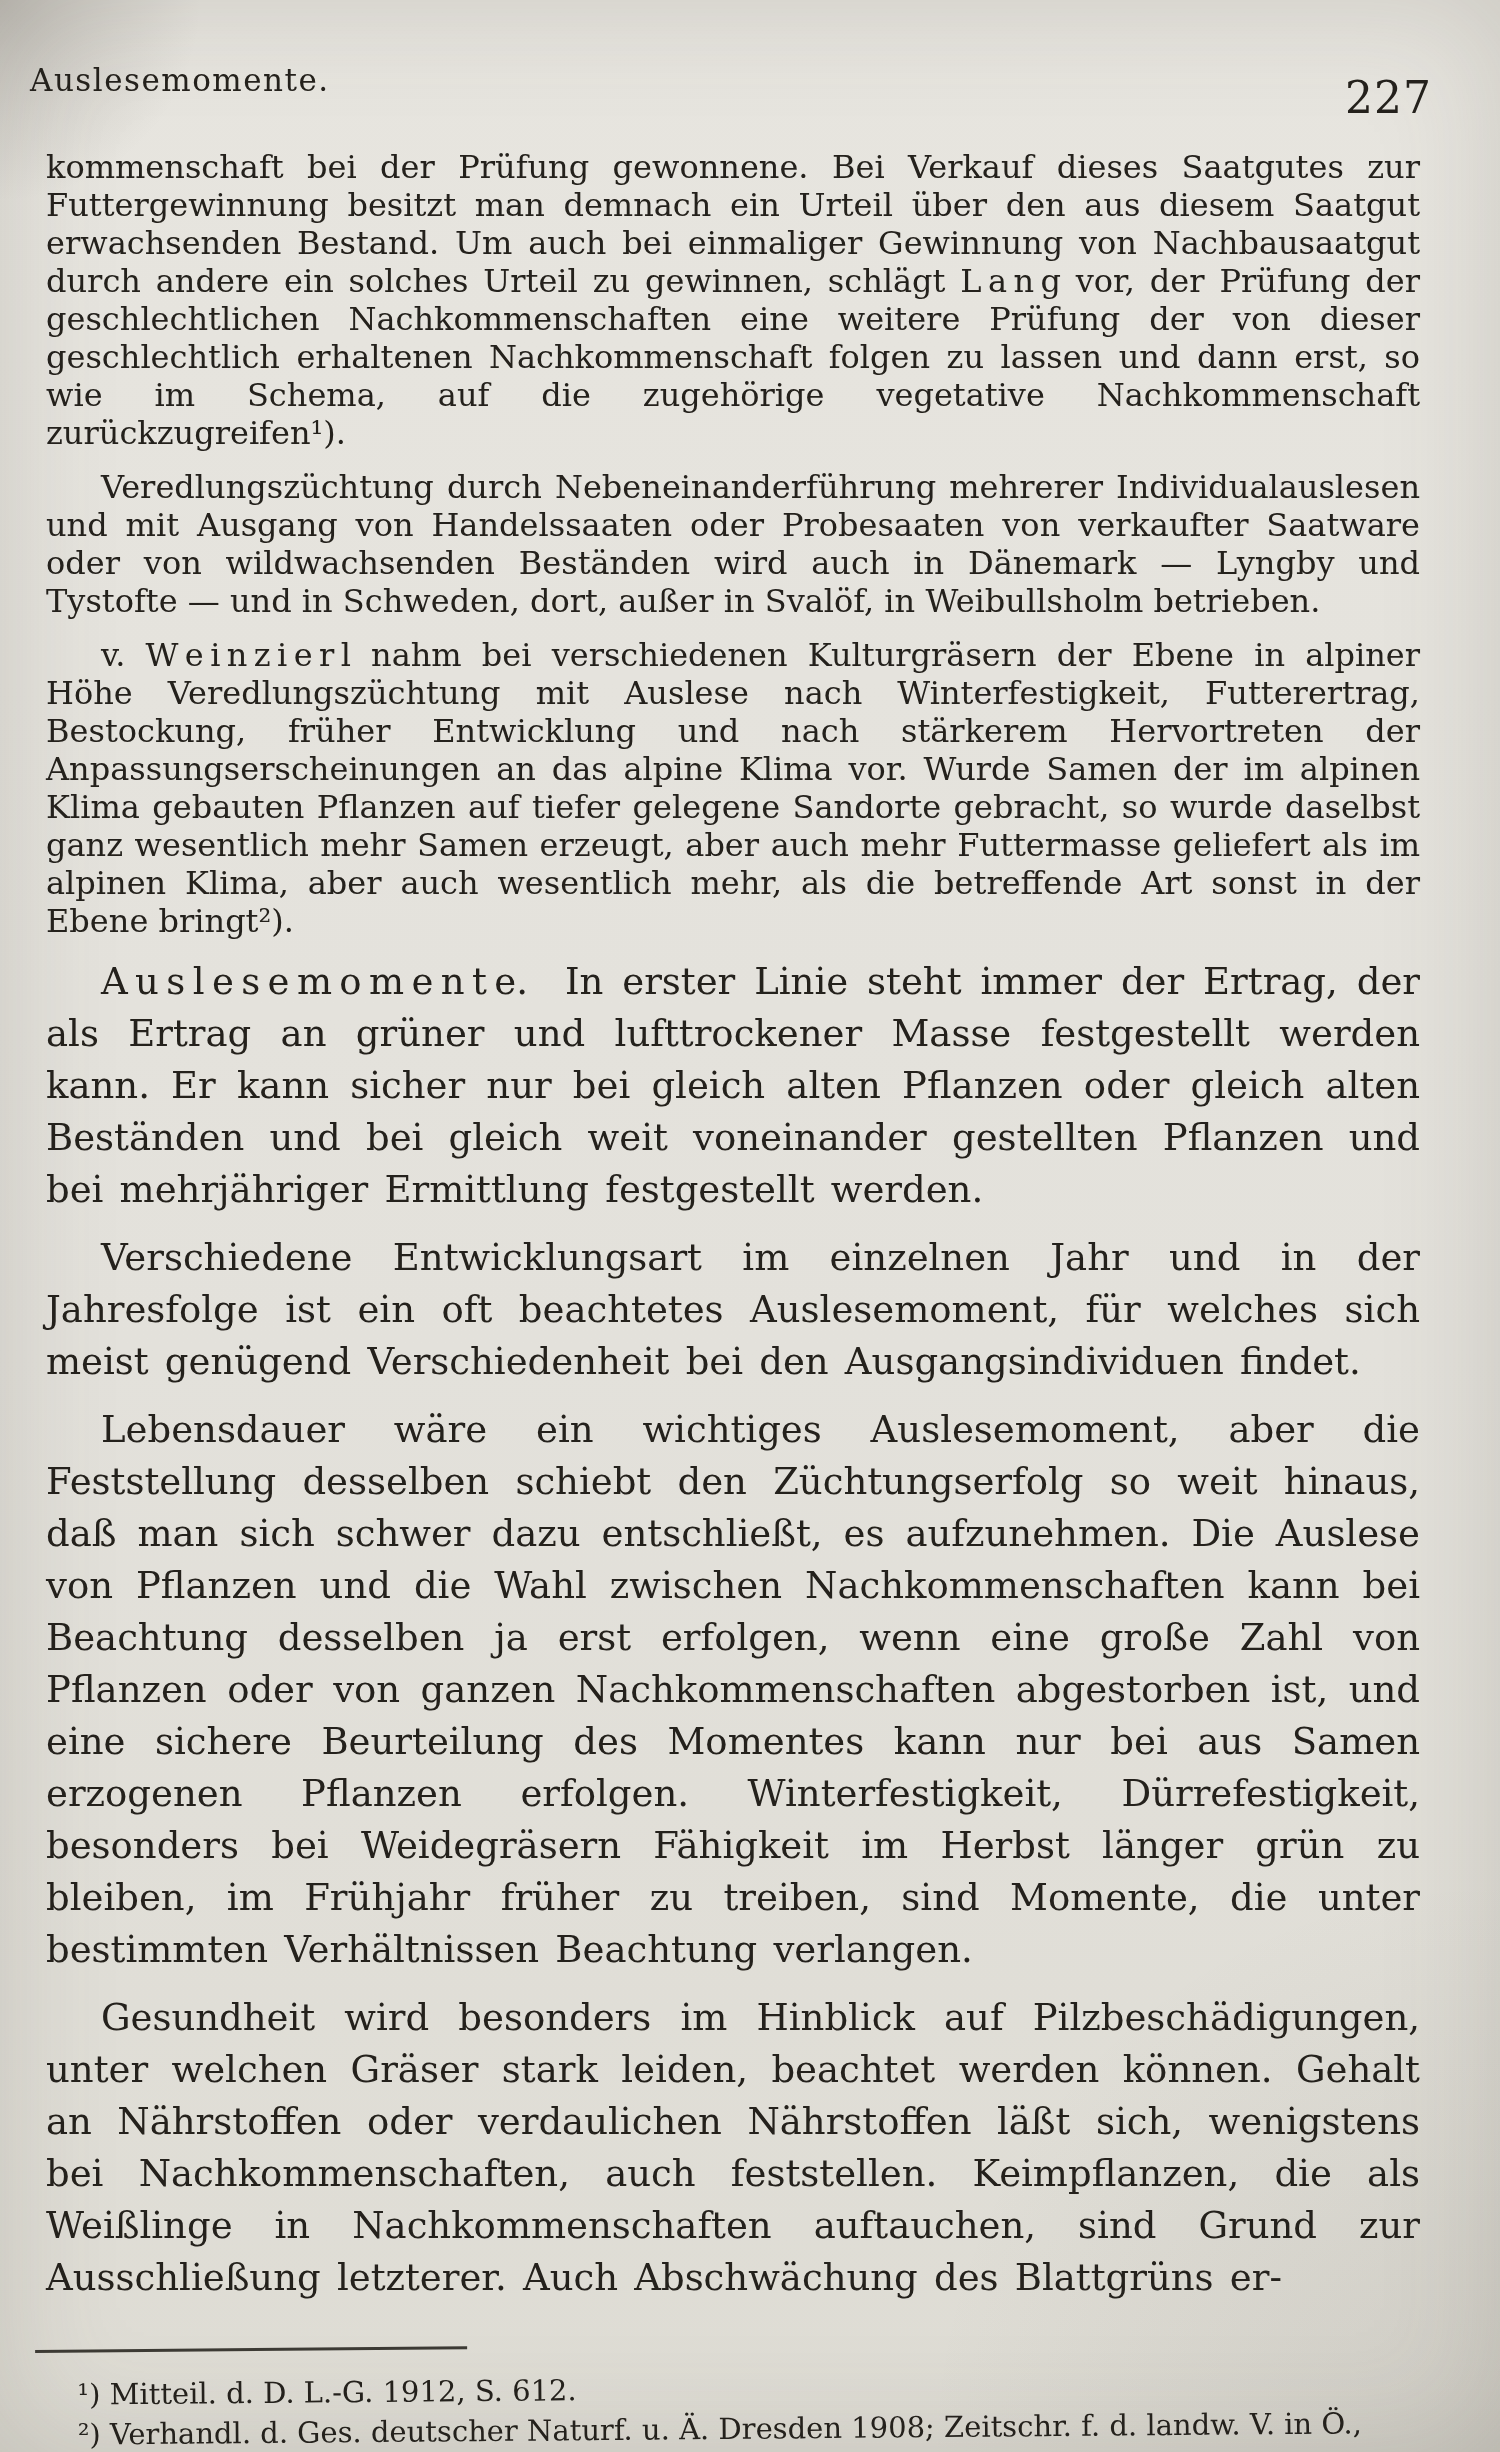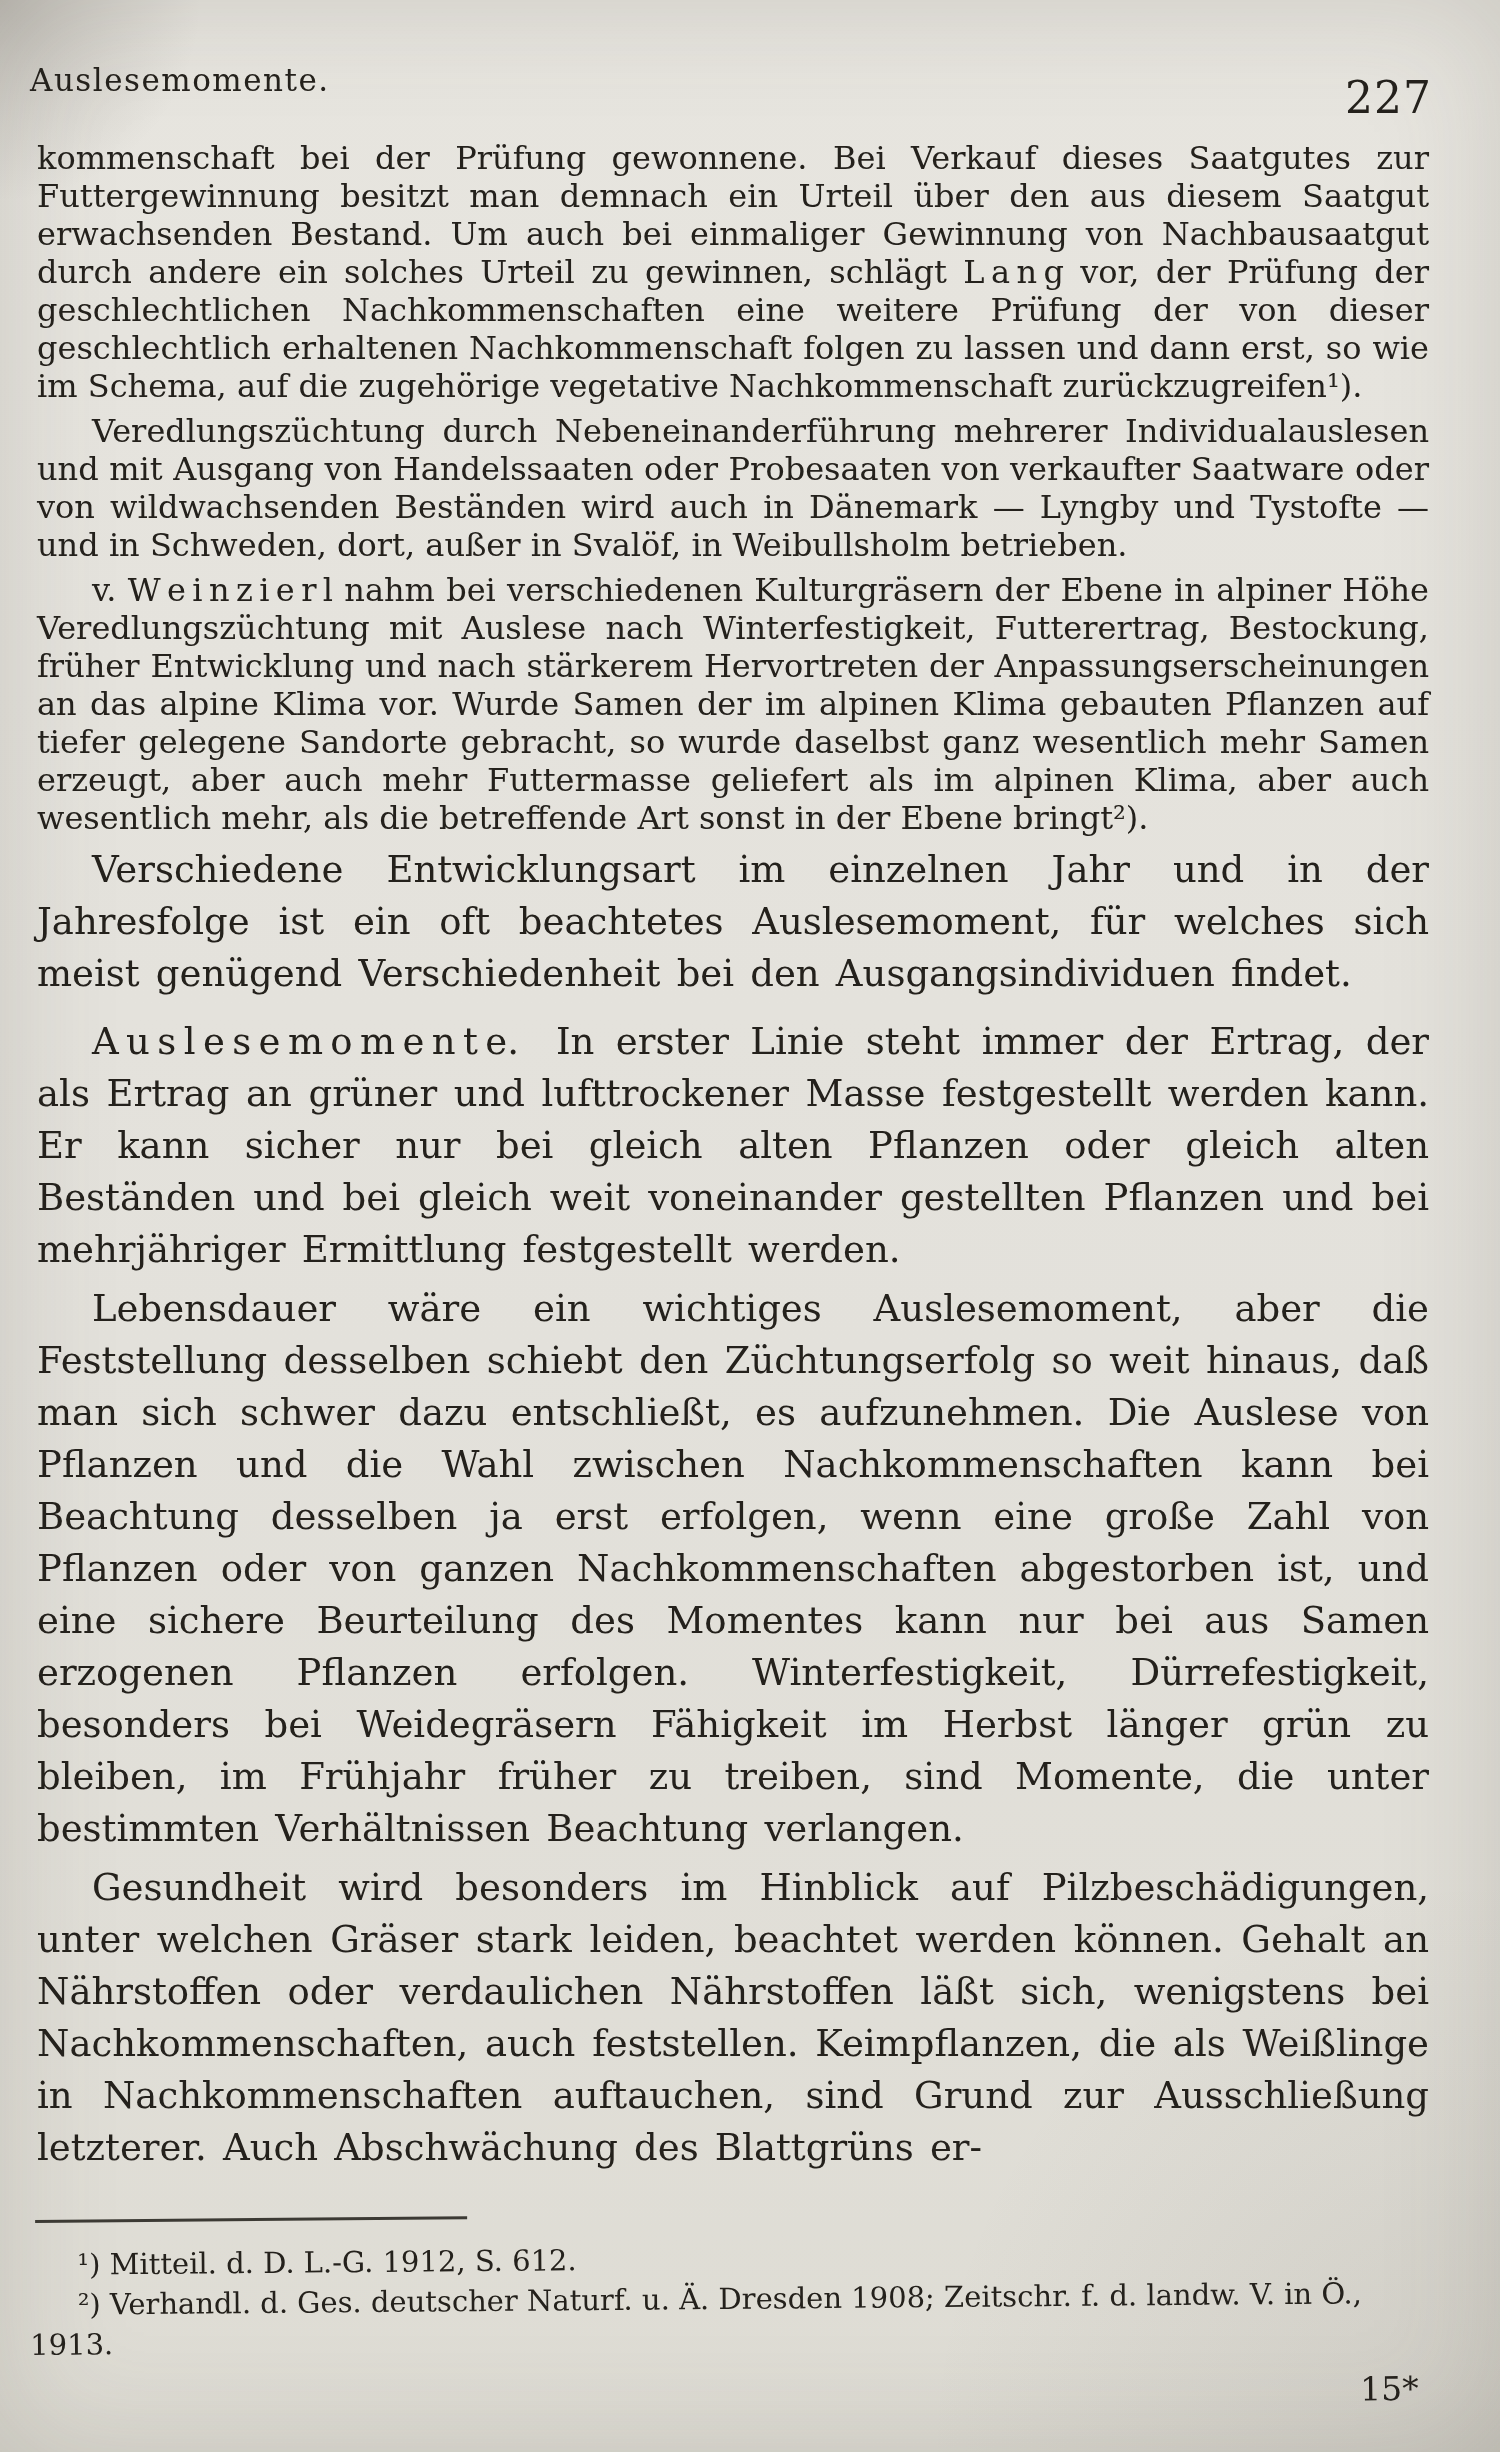--- a/index.html
+++ b/index.html
@@ -47,21 +47,21 @@
   .page-num {
     position: absolute;
     right: 4px;
     top: 18px;
     font-size: 44px;
     font-weight: normal;
     letter-spacing: 1px;
   }
   
   .text-block p {
-    margin: 7px;
+    margin: 16px;
     text-align: justify;
     hyphens: auto;
   }
   .small {
     font-size: 32px;
     line-height: 38px;
   }
   .main {
     font-size: 37px;
     line-height: 52px;
@@ -103,22 +103,22 @@
     <header class="running-head">
       <div class="head-title">Auslesemomente.</div>
       <div class="page-num">227</div>
     </header>
 
     <main class="text-block">
       <p class="small">kommenschaft bei der Prüfung gewonnene. Bei Verkauf dieses Saatgutes zur Futtergewinnung besitzt man demnach ein Urteil über den aus diesem Saatgut erwachsenden Bestand. Um auch bei einmaliger Gewinnung von Nachbausaatgut durch andere ein solches Urteil zu gewinnen, schlägt L a n g vor, der Prüfung der geschlechtlichen Nachkommenschaften eine weitere Prüfung der von dieser geschlechtlich erhaltenen Nachkommenschaft folgen zu lassen und dann erst, so wie im Schema, auf die zugehörige vegetative Nachkommenschaft zurückzugreifen¹).</p>
       <p class="small indent">Veredlungszüchtung durch Nebeneinanderführung mehrerer Individualauslesen und mit Ausgang von Handelssaaten oder Probesaaten von verkaufter Saatware oder von wildwachsenden Beständen wird auch in Dänemark — Lyngby und Tystofte — und in Schweden, dort, außer in Svalöf, in Weibullsholm betrieben.</p>
       <p class="small indent">v. W e i n z i e r l nahm bei verschiedenen Kulturgräsern der Ebene in alpiner Höhe Veredlungszüchtung mit Auslese nach Winterfestigkeit, Futterertrag, Bestockung, früher Entwicklung und nach stärkerem Hervortreten der Anpassungserscheinungen an das alpine Klima vor. Wurde Samen der im alpinen Klima gebauten Pflanzen auf tiefer gelegene Sandorte gebracht, so wurde daselbst ganz wesentlich mehr Samen erzeugt, aber auch mehr Futtermasse geliefert als im alpinen Klima, aber auch wesentlich mehr, als die betreffende Art sonst in der Ebene bringt²).</p>
 
+      <p class="main indent first-main">A u s l e s e m o m e n t e. In erster Linie steht immer der Ertrag, der als Ertrag an grüner und lufttrockener Masse festgestellt werden kann. Er kann sicher nur bei gleich alten Pflanzen oder gleich alten Beständen und bei gleich weit voneinander gestellten Pflanzen und bei mehrjähriger Ermittlung festgestellt werden.</p>
       <p class="main indent">Verschiedene Entwicklungsart im einzelnen Jahr und in der Jahresfolge ist ein oft beachtetes Auslesemoment, für welches sich meist genügend Verschiedenheit bei den Ausgangsindividuen findet.</p>
-      <p class="main indent first-main">A u s l e s e m o m e n t e. In erster Linie steht immer der Ertrag, der als Ertrag an grüner und lufttrockener Masse festgestellt werden kann. Er kann sicher nur bei gleich alten Pflanzen oder gleich alten Beständen und bei gleich weit voneinander gestellten Pflanzen und bei mehrjähriger Ermittlung festgestellt werden.</p>
       <p class="main indent">Lebensdauer wäre ein wichtiges Auslesemoment, aber die Feststellung desselben schiebt den Züchtungserfolg so weit hinaus, daß man sich schwer dazu entschließt, es aufzunehmen. Die Auslese von Pflanzen und die Wahl zwischen Nachkommenschaften kann bei Beachtung desselben ja erst erfolgen, wenn eine große Zahl von Pflanzen oder von ganzen Nachkommenschaften abgestorben ist, und eine sichere Beurteilung des Momentes kann nur bei aus Samen erzogenen Pflanzen erfolgen. Winterfestigkeit, Dürrefestigkeit, besonders bei Weidegräsern Fähigkeit im Herbst länger grün zu bleiben, im Frühjahr früher zu treiben, sind Momente, die unter bestimmten Verhältnissen Beachtung verlangen.</p>
       <p class="main indent">Gesundheit wird besonders im Hinblick auf Pilzbeschädigungen, unter welchen Gräser stark leiden, beachtet werden können. Gehalt an Nährstoffen oder verdaulichen Nährstoffen läßt sich, wenigstens bei Nachkommenschaften, auch feststellen. Keimpflanzen, die als Weißlinge in Nachkommenschaften auftauchen, sind Grund zur Ausschließung letzterer. Auch Abschwächung des Blattgrüns er-</p>
     </main>
 
     <footer class="footnote-area">
       <div class="footnote-rule"></div>
       <p class="footnote">¹) Mitteil. d. D. L.-G. 1912, S. 612.</p>
       <p class="footnote">²) Verhandl. d. Ges. deutscher Naturf. u. Ä. Dresden 1908; Zeitschr. f. d. landw. V. in Ö., 1913.</p>
       <div class="signature">15*</div>
     </footer>

